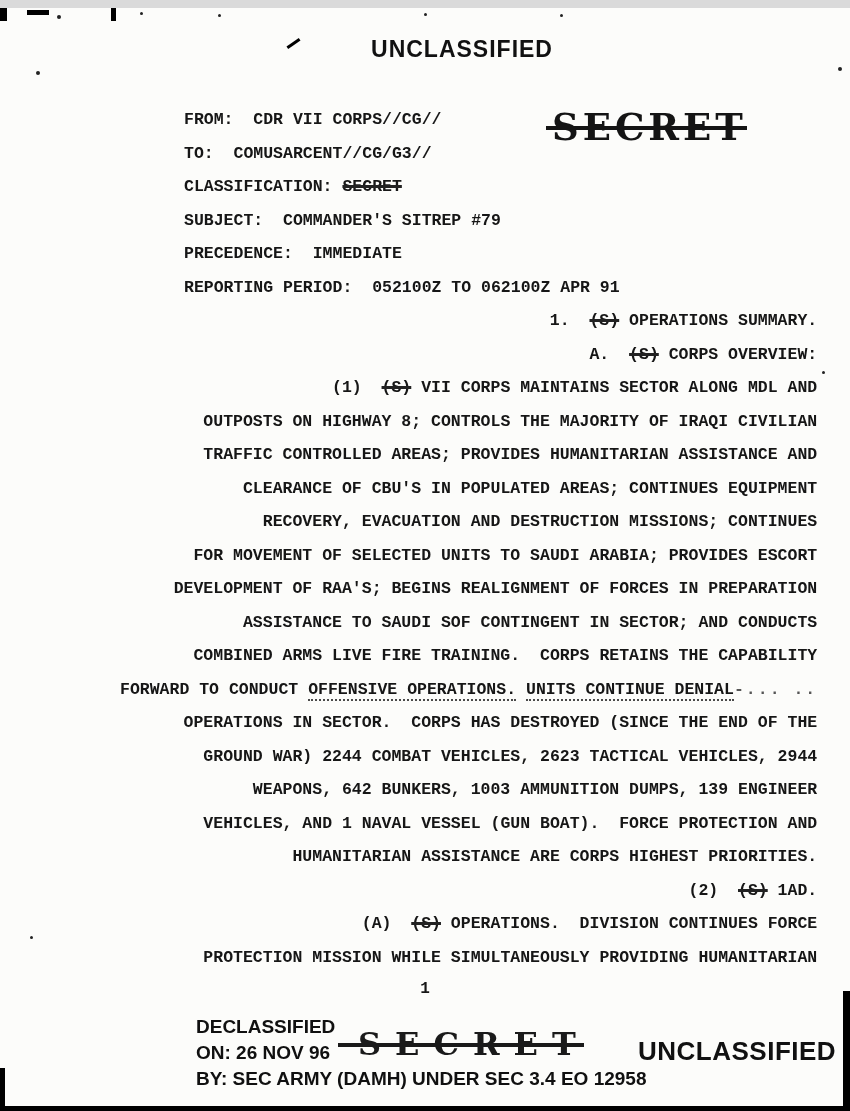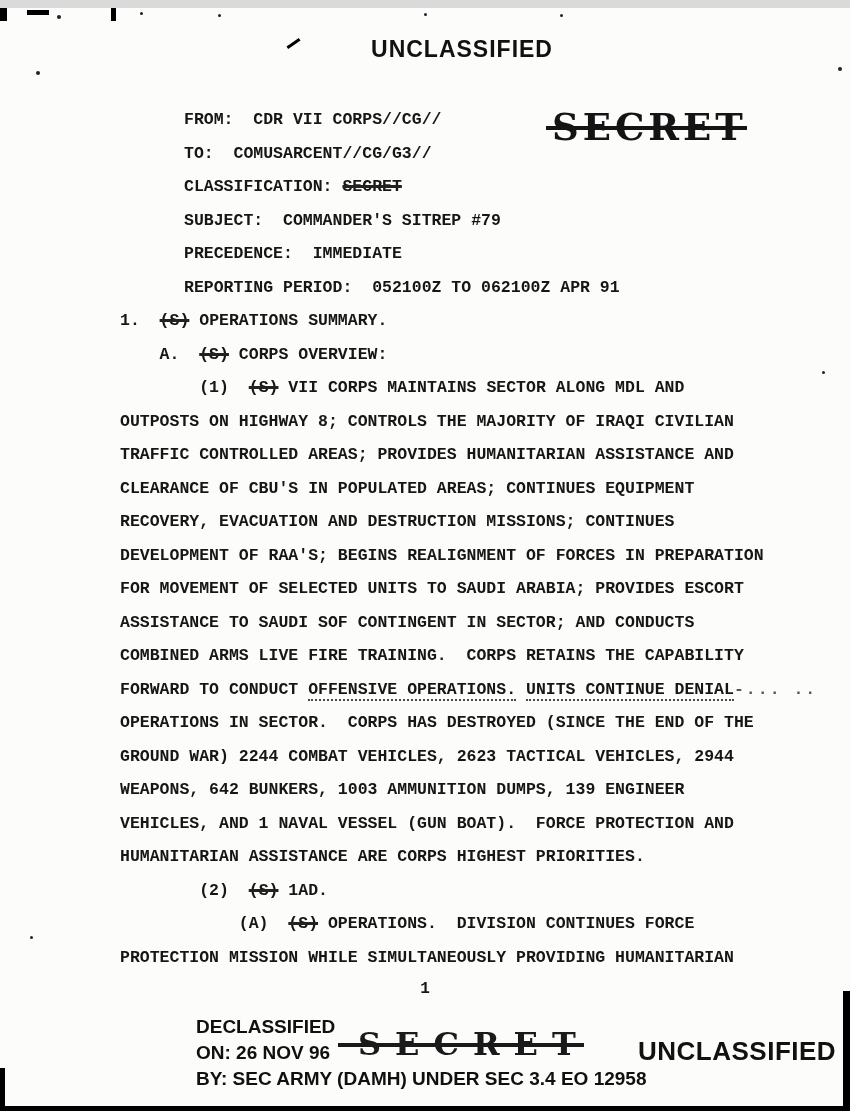--- a/index.html
+++ b/index.html
@@ -34,20 +34,21 @@
     position: absolute;
     left: 184px; top: 95px;
     font-size: 16.5px;
     font-weight: 700;
   }
   .body-text {
     position: absolute;
     left: 120px; top: 296px;
     font-size: 16.5px;
     font-weight: 700;
+    text-align: right;
   }
   .tline { white-space: pre; line-height: 33.5px; height: 33.5px; }
   .strike { text-decoration: line-through; text-decoration-thickness: 2.5px; text-decoration-color: #222; }
   .uline { border-bottom: 2px dotted #4a4a4a; }
   .faint { color: #555; letter-spacing: 2px; }
 
   
   .stamp-top {
     position: absolute;
     left: 552px; top: 97px;
@@ -134,22 +135,22 @@
     </div>
 
   <div class="body-text">
       <div class="tline"><span>1.  </span><span class="strike">(S)</span><span> OPERATIONS SUMMARY.</span></div>
       <div class="tline"><span>    A.  </span><span class="strike">(S)</span><span> CORPS OVERVIEW:</span></div>
       <div class="tline"><span>        (1)  </span><span class="strike">(S)</span><span> VII CORPS MAINTAINS SECTOR ALONG MDL AND</span></div>
       <div class="tline"><span>OUTPOSTS ON HIGHWAY 8; CONTROLS THE MAJORITY OF IRAQI CIVILIAN</span></div>
       <div class="tline"><span>TRAFFIC CONTROLLED AREAS; PROVIDES HUMANITARIAN ASSISTANCE AND</span></div>
       <div class="tline"><span>CLEARANCE OF CBU'S IN POPULATED AREAS; CONTINUES EQUIPMENT</span></div>
       <div class="tline"><span>RECOVERY, EVACUATION AND DESTRUCTION MISSIONS; CONTINUES</span></div>
+      <div class="tline"><span>FOR MOVEMENT OF SELECTED UNITS TO SAUDI ARABIA; PROVIDES ESCORT</span></div>
       <div class="tline"><span>DEVELOPMENT OF RAA'S; BEGINS REALIGNMENT OF FORCES IN PREPARATION</span></div>
-      <div class="tline"><span>FOR MOVEMENT OF SELECTED UNITS TO SAUDI ARABIA; PROVIDES ESCORT</span></div>
       <div class="tline"><span>ASSISTANCE TO SAUDI SOF CONTINGENT IN SECTOR; AND CONDUCTS</span></div>
       <div class="tline"><span>COMBINED ARMS LIVE FIRE TRAINING.  CORPS RETAINS THE CAPABILITY</span></div>
       <div class="tline"><span>FORWARD TO CONDUCT </span><span class="uline">OFFENSIVE OPERATIONS.</span><span> </span><span class="uline">UNITS CONTINUE DENIAL</span><span class="faint">-... ..</span></div>
       <div class="tline"><span>OPERATIONS IN SECTOR.  CORPS HAS DESTROYED (SINCE THE END OF THE</span></div>
       <div class="tline"><span>GROUND WAR) 2244 COMBAT VEHICLES, 2623 TACTICAL VEHICLES, 2944</span></div>
       <div class="tline"><span>WEAPONS, 642 BUNKERS, 1003 AMMUNITION DUMPS, 139 ENGINEER</span></div>
       <div class="tline"><span>VEHICLES, AND 1 NAVAL VESSEL (GUN BOAT).  FORCE PROTECTION AND</span></div>
       <div class="tline"><span>HUMANITARIAN ASSISTANCE ARE CORPS HIGHEST PRIORITIES.</span></div>
       <div class="tline"><span>        (2)  </span><span class="strike">(S)</span><span> 1AD.</span></div>
       <div class="tline"><span>            (A)  </span><span class="strike">(S)</span><span> OPERATIONS.  DIVISION CONTINUES FORCE</span></div>

